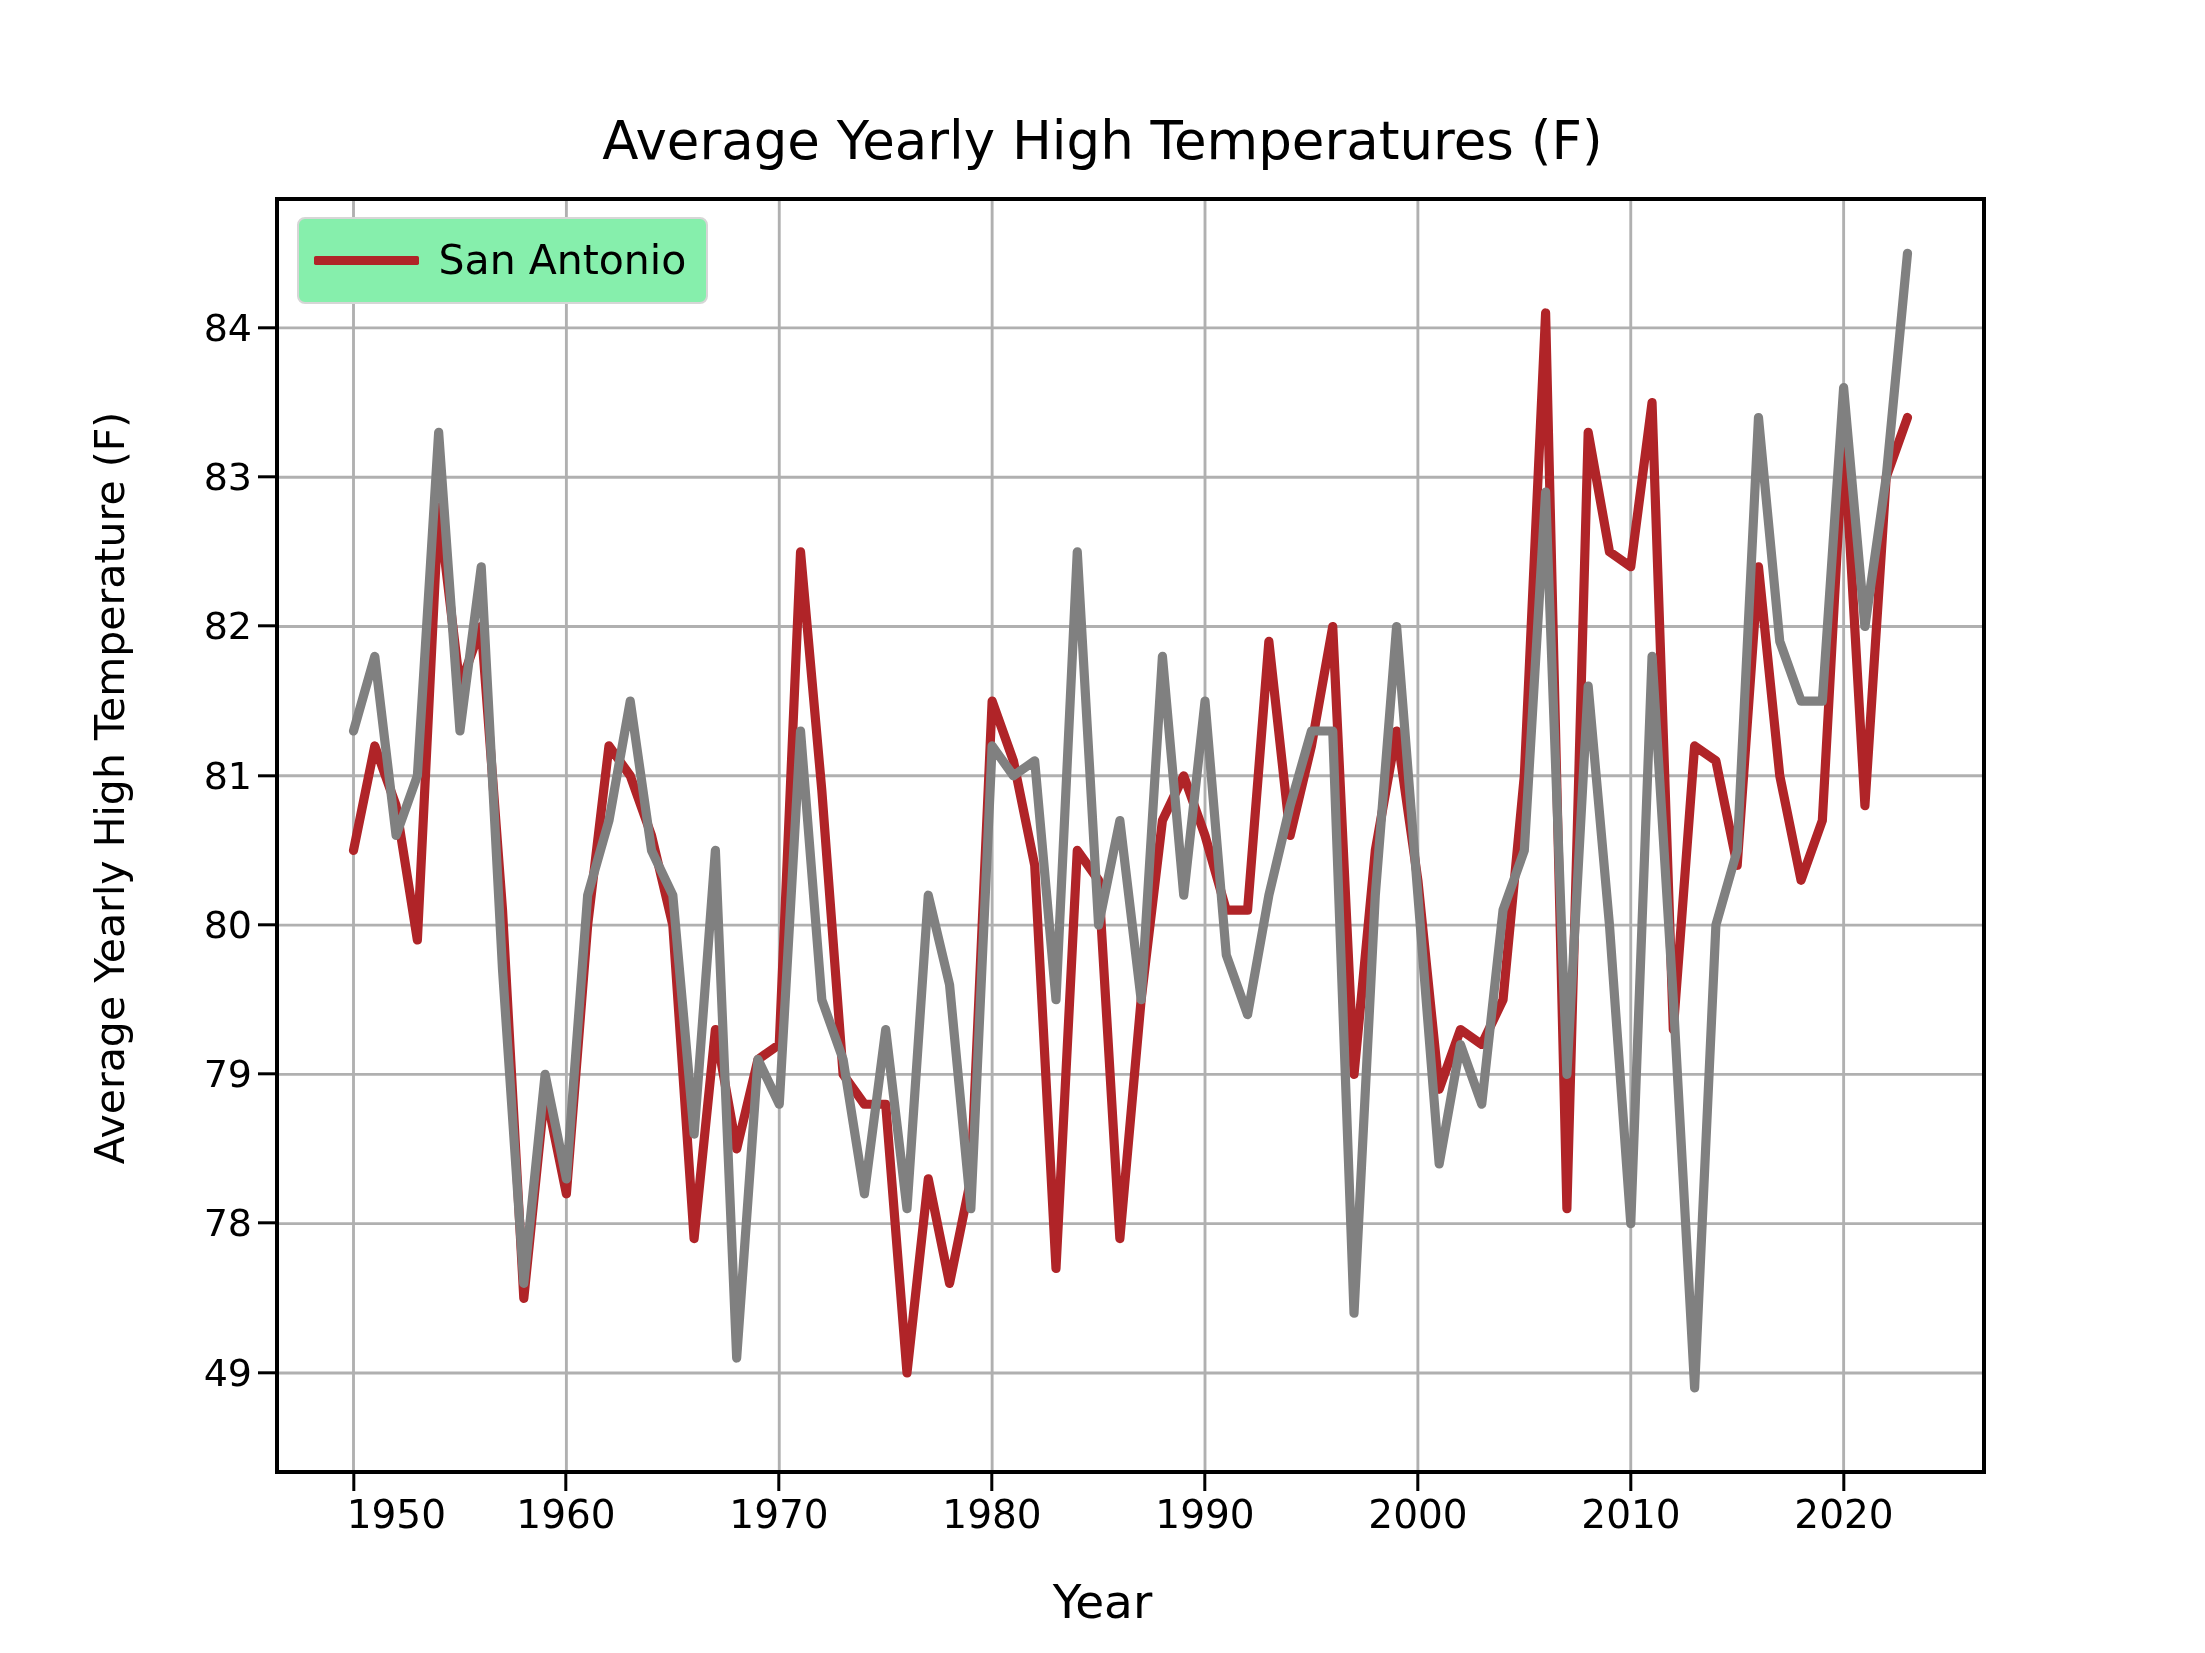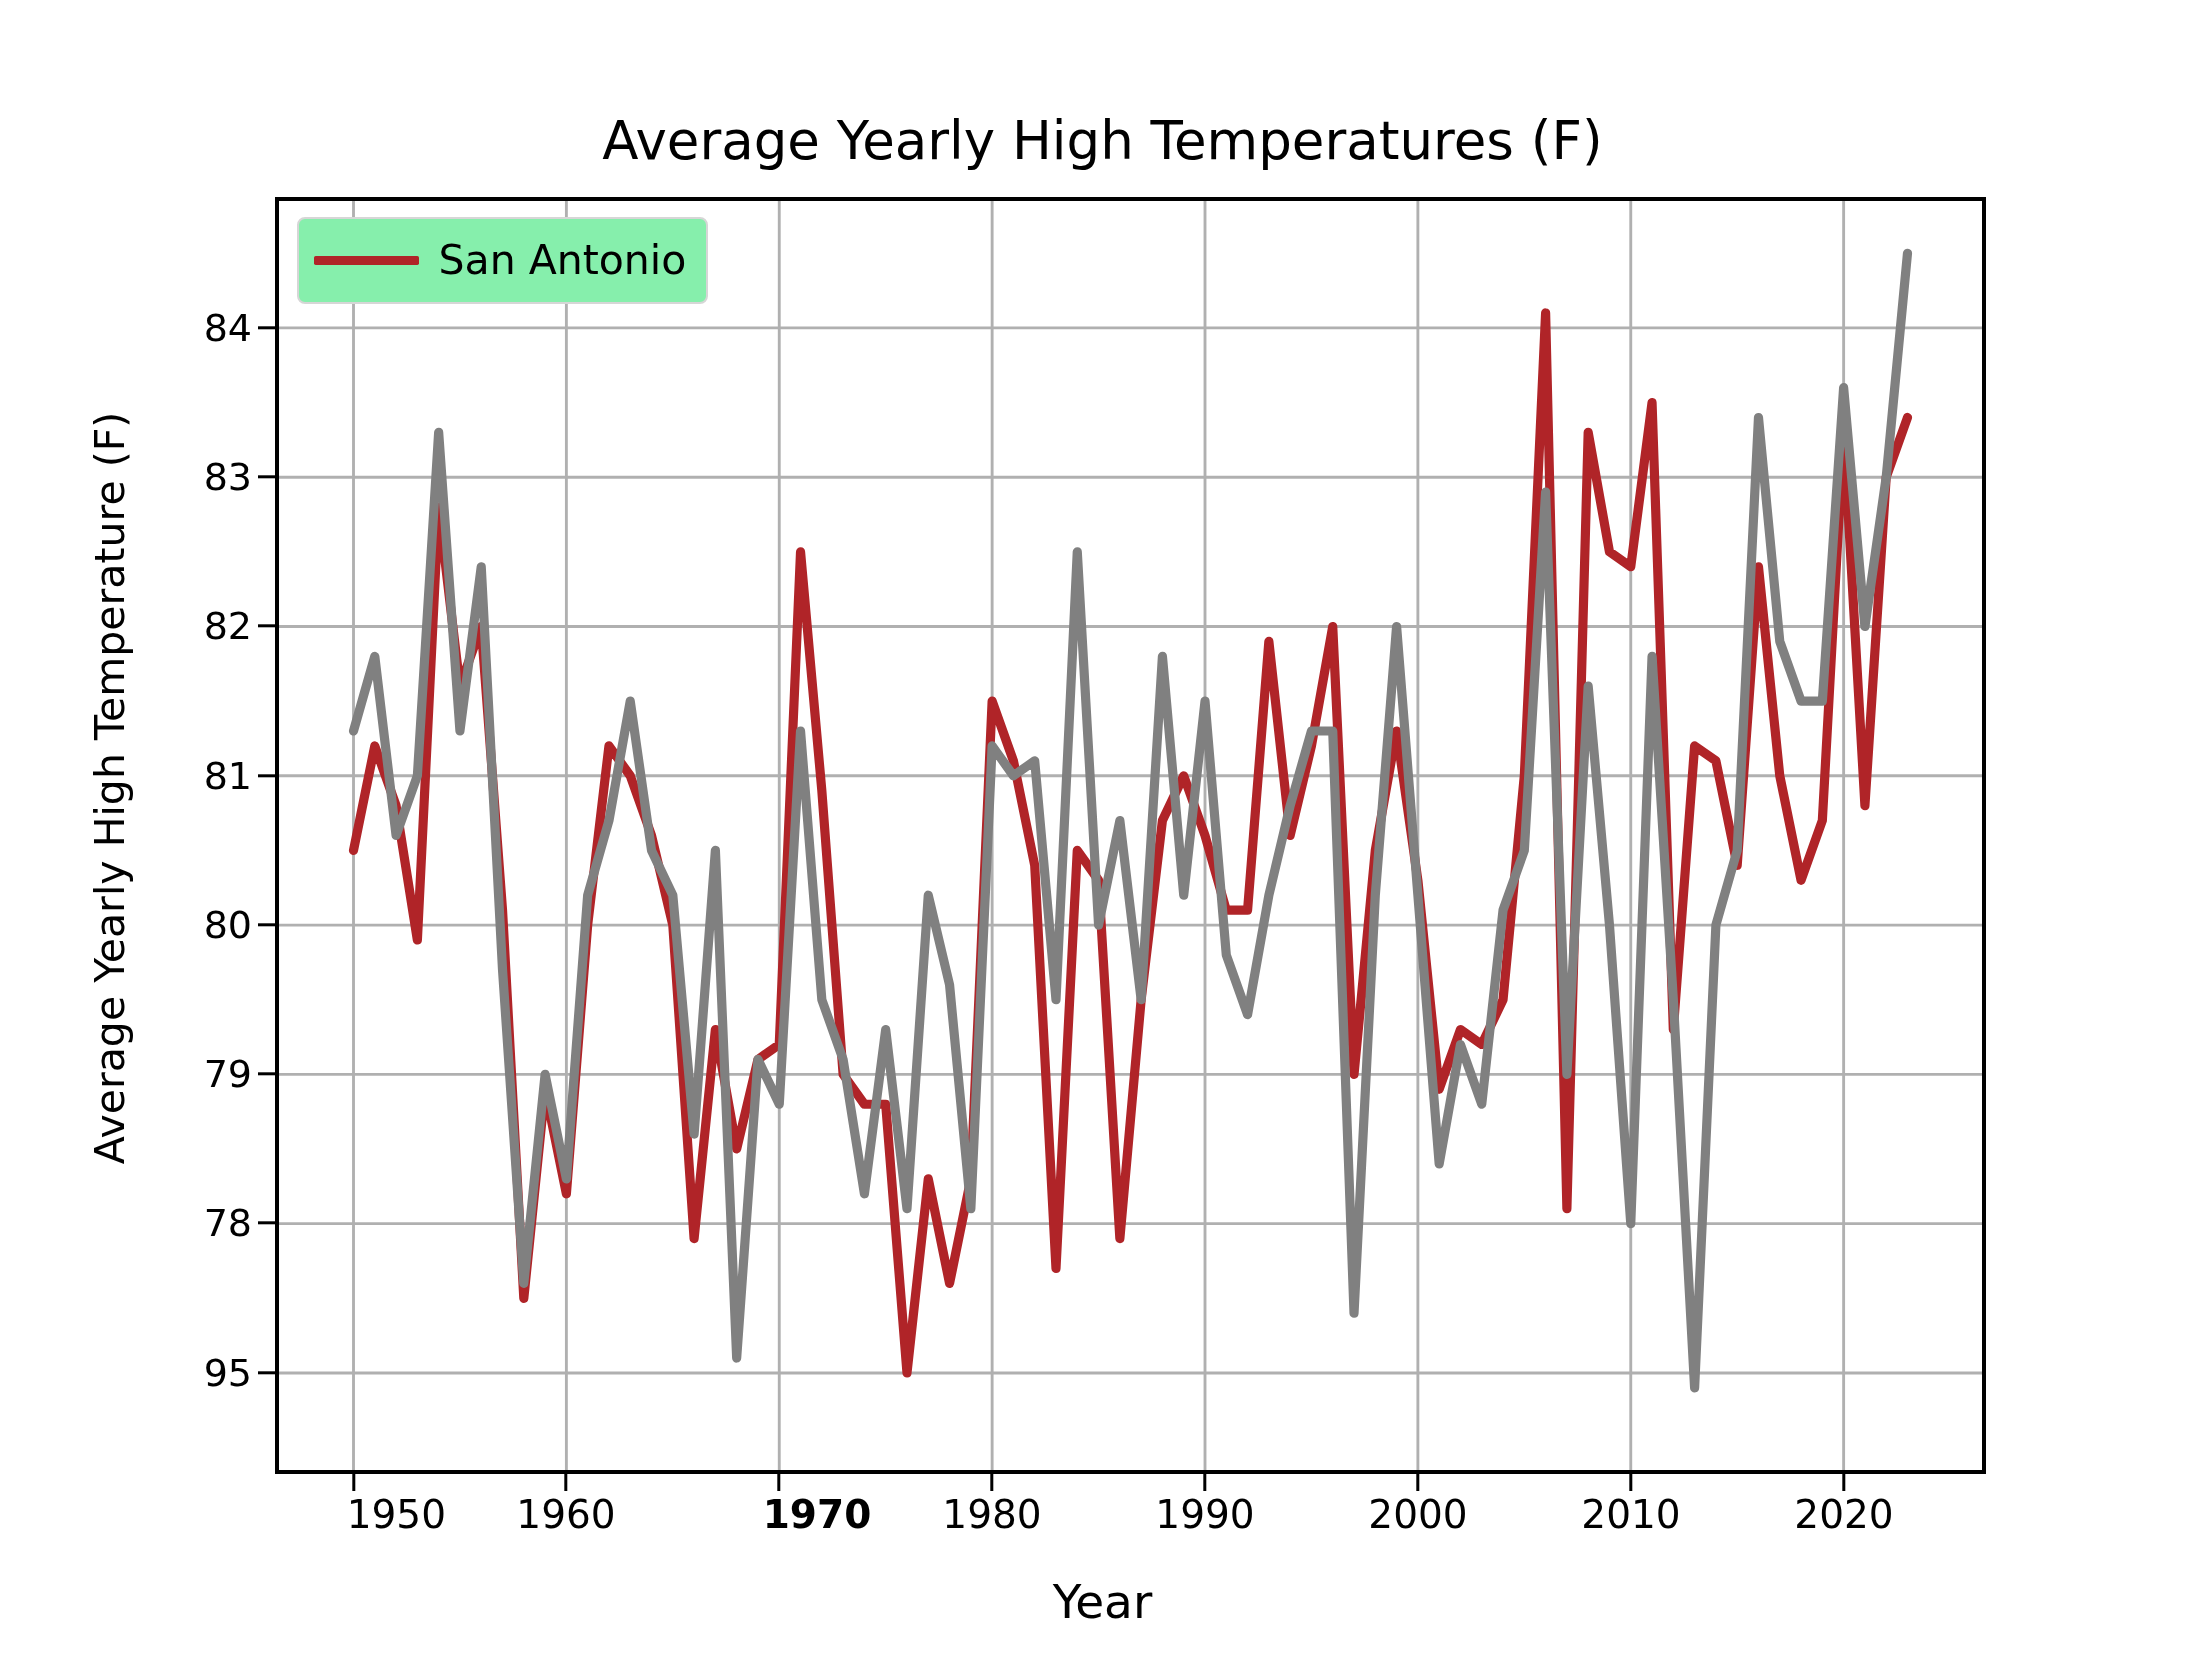--- a/index.html
+++ b/index.html
@@ -49,21 +49,21 @@
 <body>
 
 <div id="root">
 
   <div id="chart-title">Average Yearly High Temperatures (F)</div>
 
   <div id="ylabel">Average Yearly High Temperature (F)</div>
   <div id="xlabel">Year</div>
 
   <div id="yticks">
-      <div class="ytick-label" style="left: 80px; top: 1373px;">95</div>
+      <div class="ytick-label" style="left: 80px; top: 1373px;">49</div>
       <div class="ytick-mark" style="left: 258px; top: 1373px;"></div>
       <div class="ytick-label" style="left: 80px; top: 1223px;">78</div>
       <div class="ytick-mark" style="left: 258px; top: 1223px;"></div>
       <div class="ytick-label" style="left: 80px; top: 1074px;">79</div>
       <div class="ytick-mark" style="left: 258px; top: 1074px;"></div>
       <div class="ytick-label" style="left: 80px; top: 925px;">80</div>
       <div class="ytick-mark" style="left: 258px; top: 925px;"></div>
       <div class="ytick-label" style="left: 80px; top: 776px;">81</div>
       <div class="ytick-mark" style="left: 258px; top: 776px;"></div>
       <div class="ytick-label" style="left: 80px; top: 626px;">82</div>
@@ -71,21 +71,21 @@
       <div class="ytick-label" style="left: 80px; top: 477px;">83</div>
       <div class="ytick-mark" style="left: 258px; top: 477px;"></div>
       <div class="ytick-label" style="left: 80px; top: 328px;">84</div>
       <div class="ytick-mark" style="left: 258px; top: 328px;"></div>
     </div>
   <div id="xticks">
       <div class="xtick-label" style="left: 354px; top: 1492px; text-align: right;">1950</div>
       <div class="xtick-mark" style="left: 354px; top: 1474px;"></div>
       <div class="xtick-label" style="left: 566px; top: 1492px;">1960</div>
       <div class="xtick-mark" style="left: 566px; top: 1474px;"></div>
-      <div class="xtick-label" style="left: 817px; top: 1492px; font-weight: bold;">1970</div>
+      <div class="xtick-label" style="left: 779px; top: 1492px;">1970</div>
       <div class="xtick-mark" style="left: 779px; top: 1474px;"></div>
       <div class="xtick-label" style="left: 992px; top: 1492px;">1980</div>
       <div class="xtick-mark" style="left: 992px; top: 1474px;"></div>
       <div class="xtick-label" style="left: 1205px; top: 1492px;">1990</div>
       <div class="xtick-mark" style="left: 1205px; top: 1474px;"></div>
       <div class="xtick-label" style="left: 1418px; top: 1492px;">2000</div>
       <div class="xtick-mark" style="left: 1418px; top: 1474px;"></div>
       <div class="xtick-label" style="left: 1631px; top: 1492px;">2010</div>
       <div class="xtick-mark" style="left: 1631px; top: 1474px;"></div>
       <div class="xtick-label" style="left: 1844px; top: 1492px;">2020</div>

